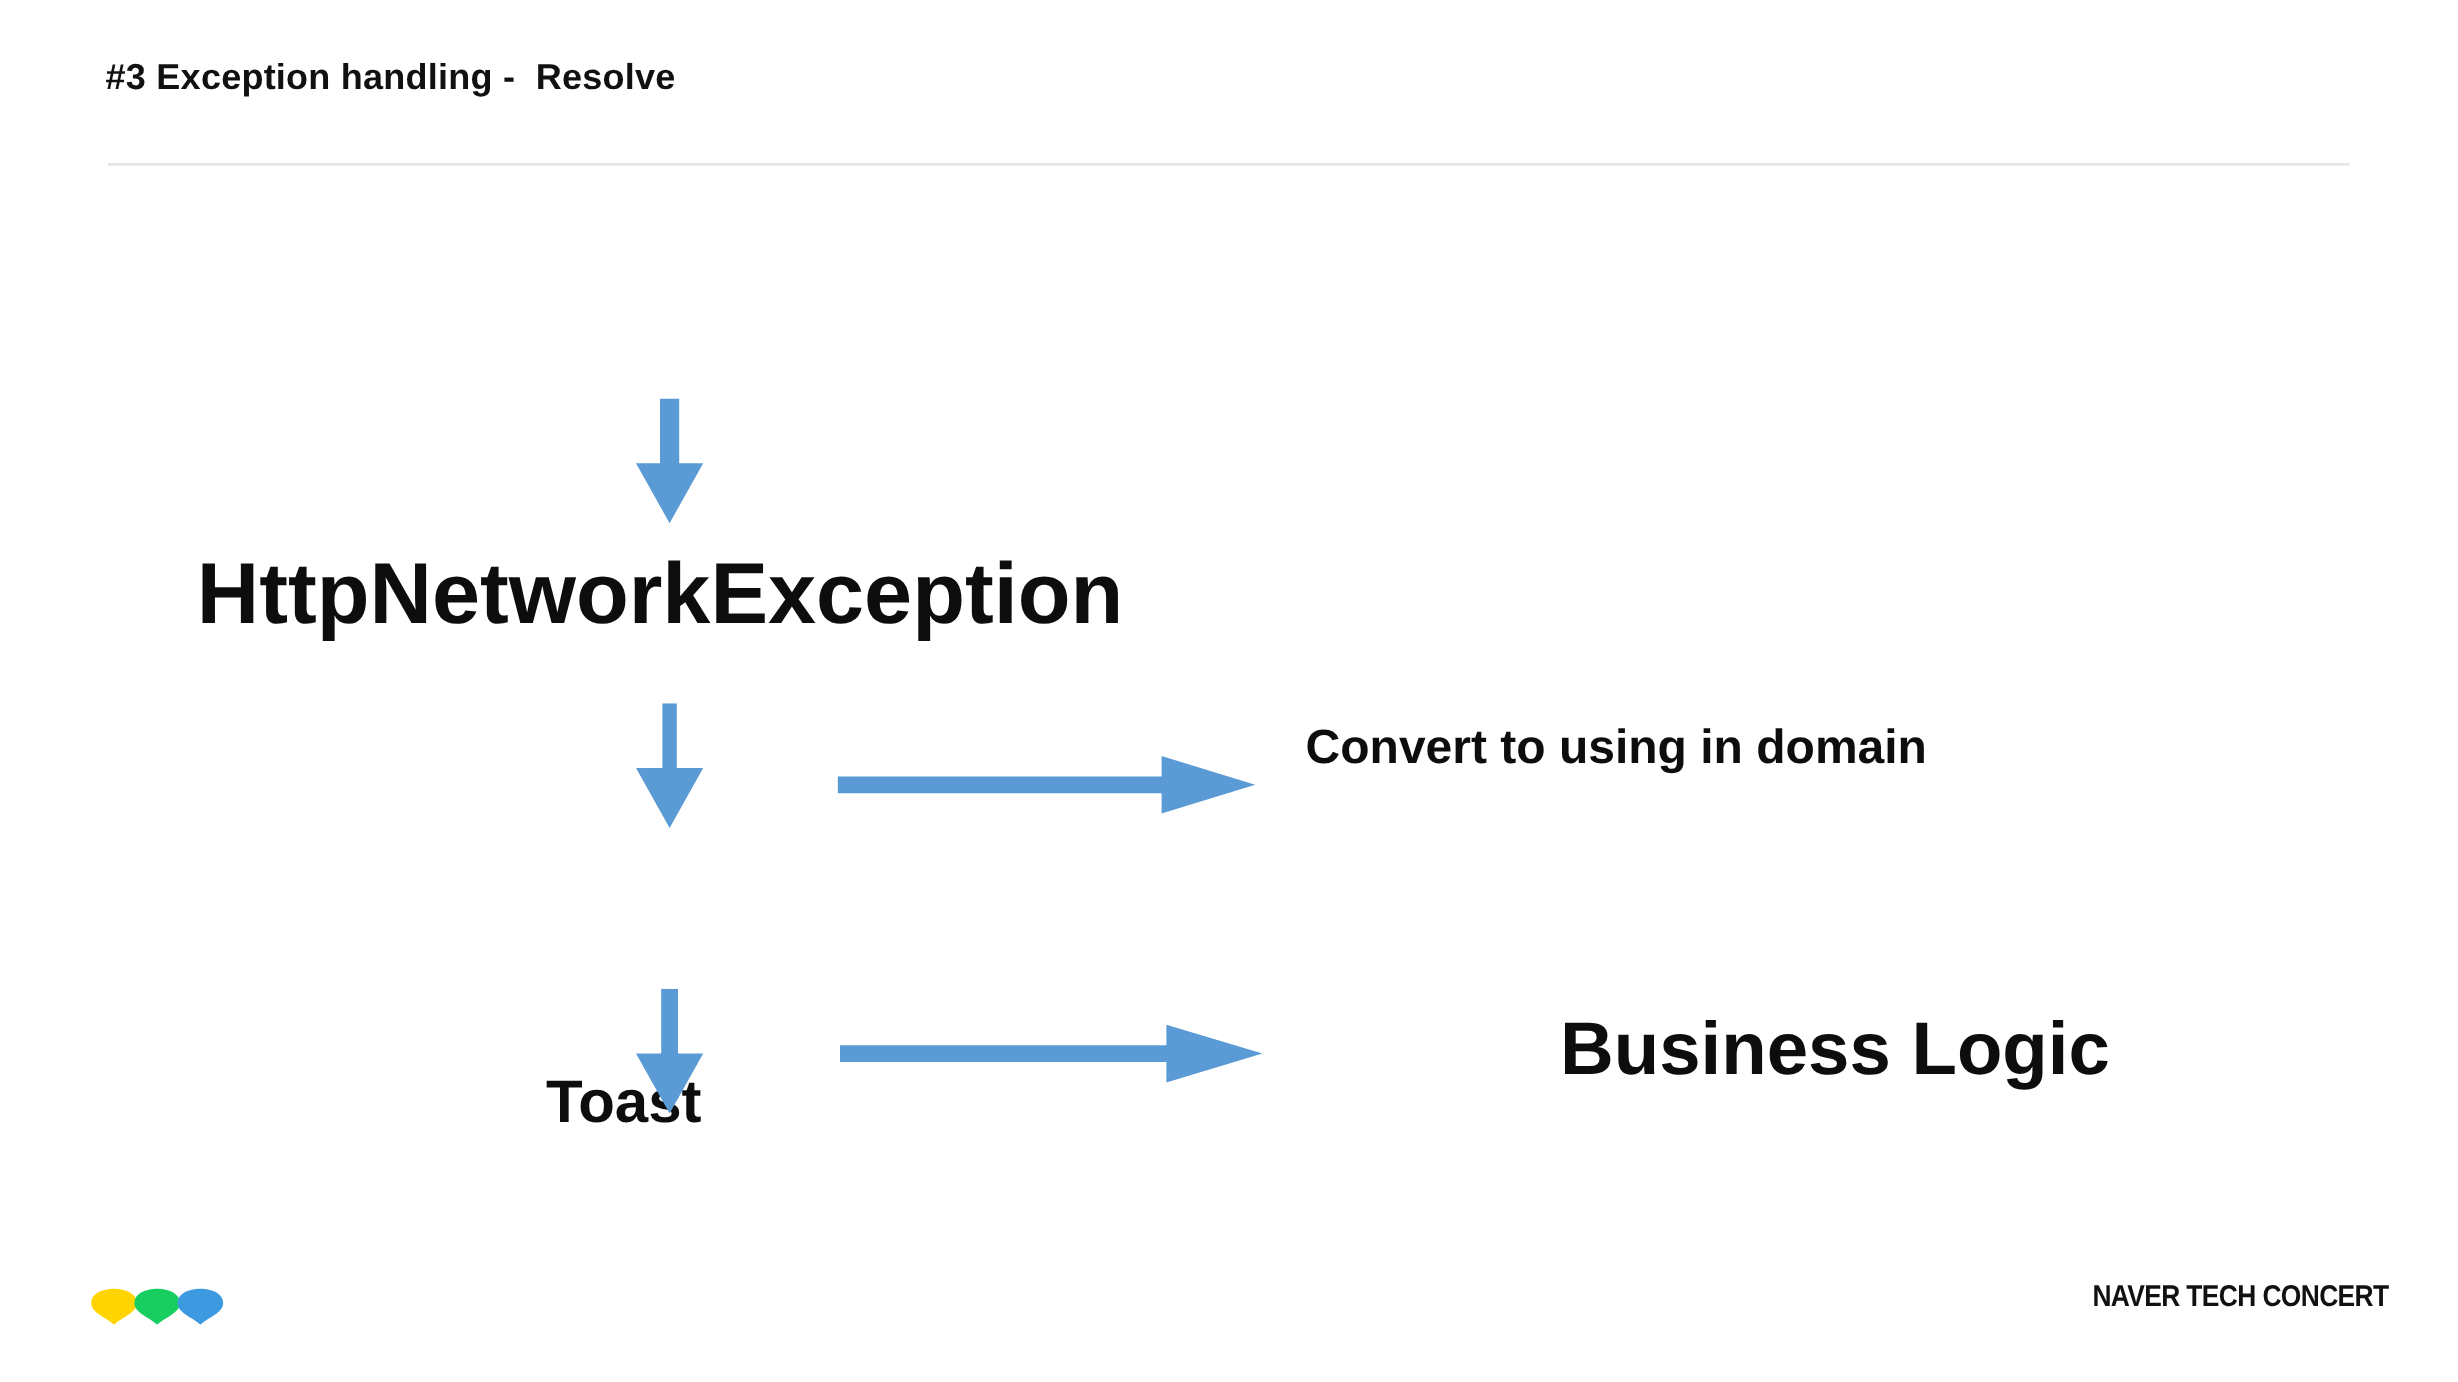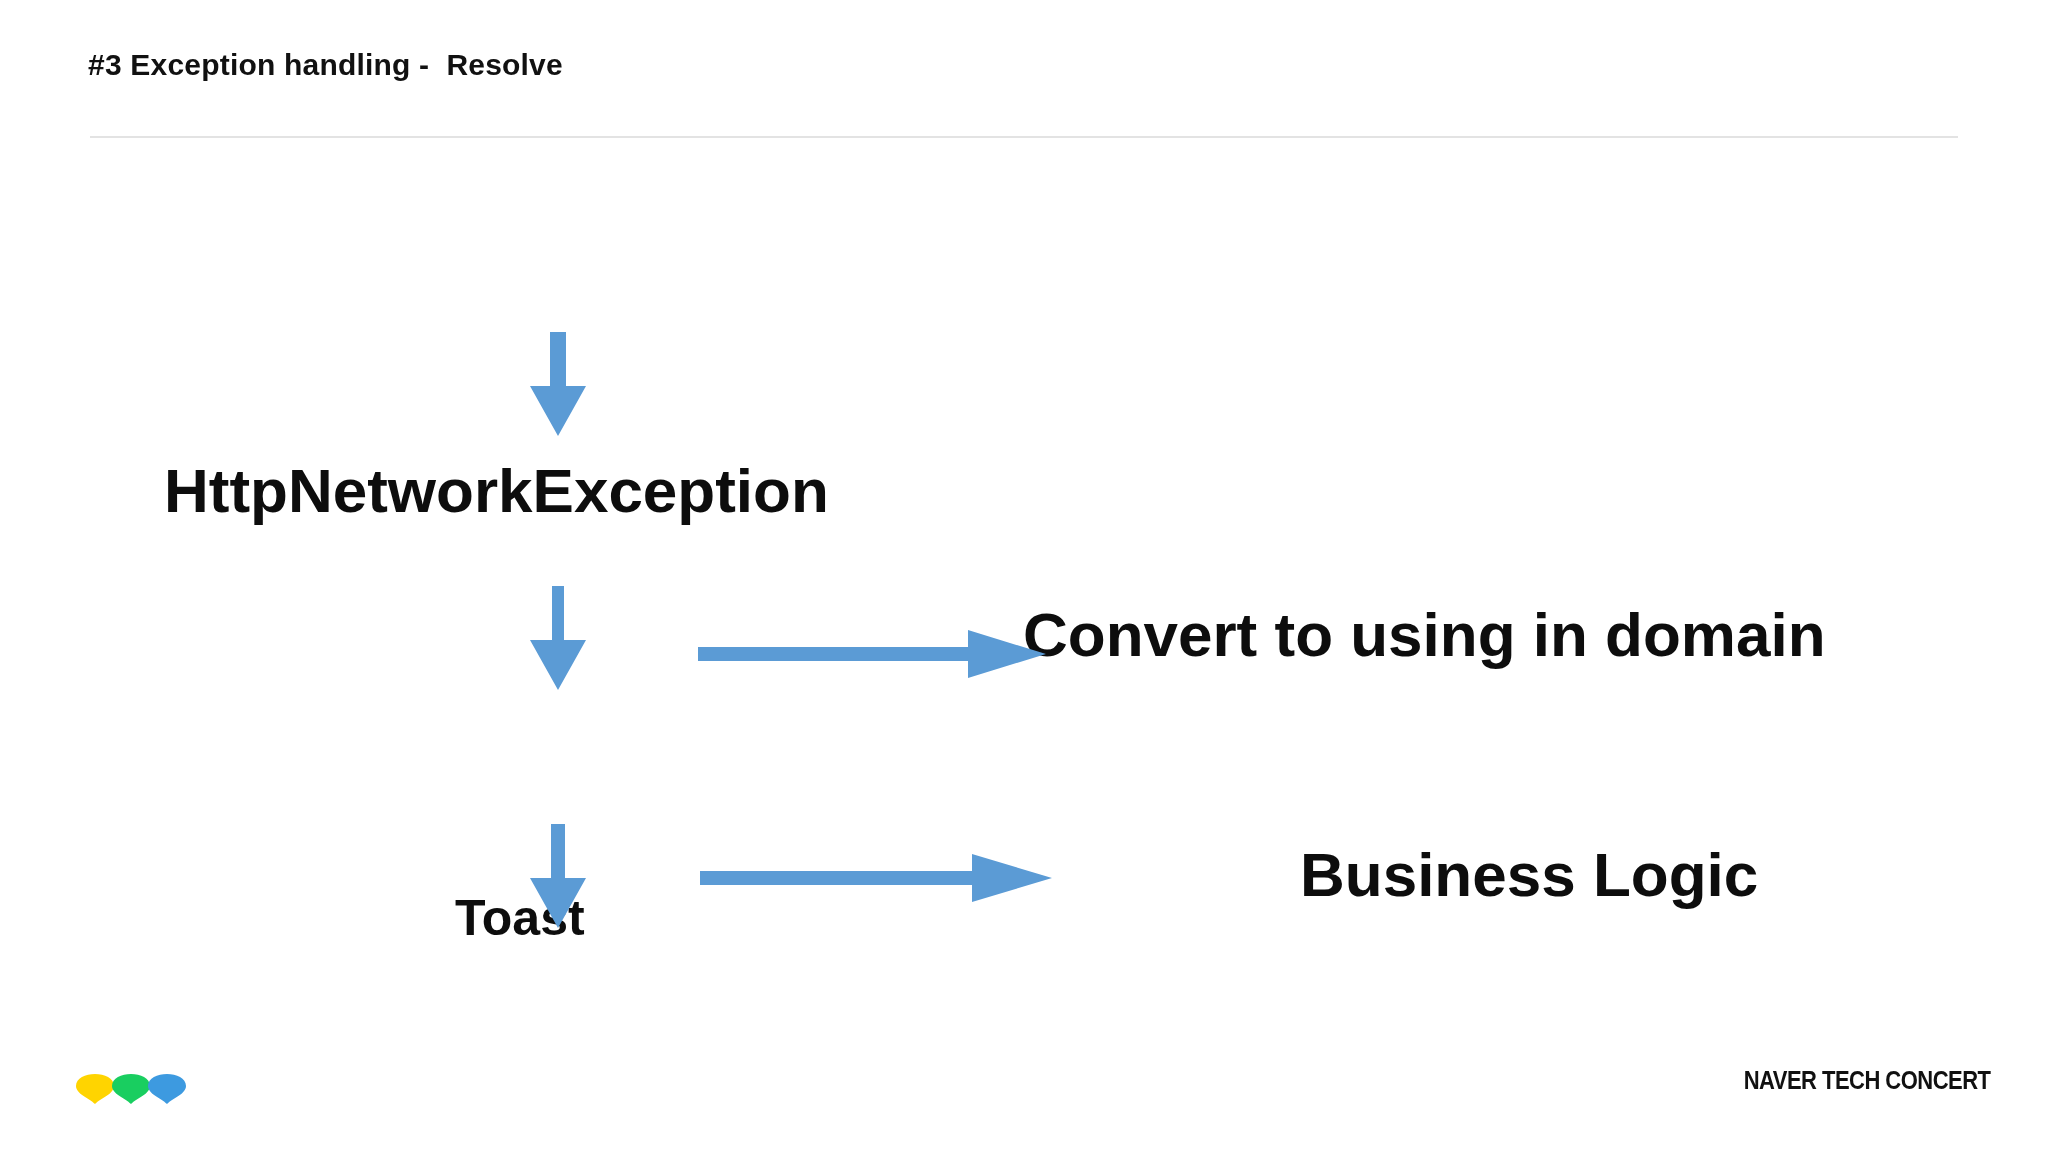--- a/index.html
+++ b/index.html
@@ -48,37 +48,37 @@
     line-height: 1.05;
   }
   .node-api-call {
     left: 424px;
     top: 204px;
     font-size: 62px;
   }
   .node-exception {
     left: 164px;
     top: 458px;
-    font-size: 62px;
+    font-size: 72px;
   }
   .node-403 {
     left: 120px;
     top: 720px;
     font-size: 62px;
     color: #fa3611;
   }
   .node-toast {
     left: 455px;
     top: 892px;
     font-size: 50px;
   }
   .node-convert {
-    left: 1023px;
+    left: 1088px;
     top: 602px;
-    font-size: 62px;
+    font-size: 40px;
   }
   .node-business {
     left: 1300px;
     top: 842px;
     font-size: 62px;
   }
 
   
   .arrow {
     position: absolute;

